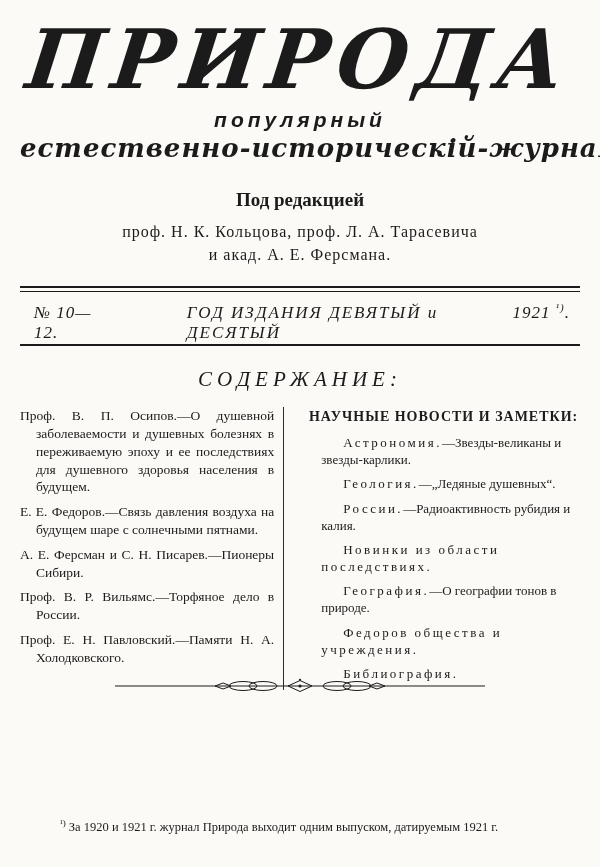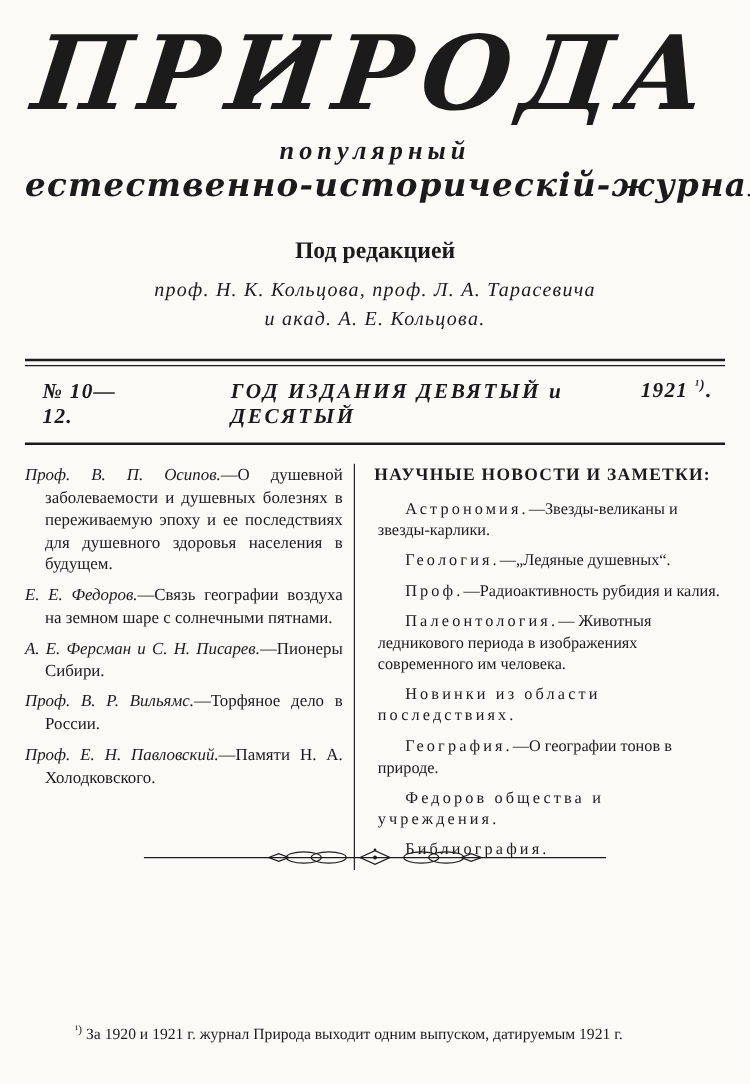--- a/index.html
+++ b/index.html
@@ -20,21 +20,21 @@
     font-family: "DejaVu Serif", serif;
     font-style: italic;
     font-weight: bold;
     font-size: 82px;
     line-height: 1.05;
     letter-spacing: 8px;
     transform: skewX(-7deg);
     white-space: nowrap;
   }
   .subtitle-1 {
-    font-family: Liberation Serif, serif;
+    font-family: Liberation Sans, sans-serif;
     font-style: italic;
     font-weight: bold;
     font-size: 21px;
     letter-spacing: 4px;
     margin-top: 6px;
   }
   .subtitle-2 {
     font-family: "DejaVu Serif", serif;
     font-style: italic;
     font-weight: bold;
@@ -44,71 +44,70 @@
     white-space: nowrap;
   }
   .edited-by {
     margin-top: 26px;
     font-size: 19px;
     text-align: center;
     font-weight: bold;
   }
   .editors {
     margin-top: 9px;
-    font-style: italic;
     font-size: 16px;
     line-height: 1.45;
     letter-spacing: 1px;
   }
   
   .banner { margin-top: 20px; }
   .rule-double {
     height: 3px;
     border-top: 2px solid #1b1b1b;
     border-bottom: 1px solid #1b1b1b;
   }
   .rule-single { height: 0; border-top: 2px solid #1b1b1b; }
   .banner-row {
     display: flex;
     align-items: baseline;
-    padding: 9px 10px 11px 14px;
-    font-style: italic;
-    font-weight: bold;
+    padding: 9px 10px 1px 14px;
+    font-style: italic;
+    font-weight: normal;
     font-size: 17px;
   }
   .issue-number { letter-spacing: 1px; margin-right: 52px; }
   .issue-year-text { letter-spacing: 2px; margin-left: 33px; }
   .issue-year { margin-left: 34px; letter-spacing: 1px; text-align: center; }
   .issue-year sup { font-size: 11px; }
   
   .contents-heading {
     margin-top: 21px;
     text-align: center;
     font-style: italic;
     font-size: 21px;
     letter-spacing: 5px;
     font-weight: 500;
   }
   .columns { display: flex; margin-top: 15px; }
   .col-left { width: 47%; padding-right: 9px; box-sizing: border-box; }
   .col-right {
     width: 53%;
     border-left: 1px solid #2a2a2a;
-    padding-left: 4px;
+    padding-left: 23px;
     box-sizing: border-box;
   }
   .entry {
     font-size: 13.5px;
     line-height: 1.32;
     margin-bottom: 7px;
     padding-left: 16px;
     text-indent: -16px;
     text-align: justify;
   }
-  .entry .author { font-style: italic; }
+  .entry .author { }
   .right-heading {
     font-weight: bold;
     font-size: 14px;
     letter-spacing: 1px;
     text-align: center;
     margin: 2px 0 10px;
   }
   .entry-right {
     font-size: 13px;
     line-height: 1.3;
@@ -138,42 +137,43 @@
 
 <div class="page">
 
   <div class="masthead">
     <div class="journal-title">ПРИРОДА</div>
     <div class="subtitle-1">популярный</div>
     <div class="subtitle-2">естественно-историческій-журналъ</div>
     <div class="edited-by">Под редакцией</div>
     <div class="editors">
       <div>проф. Н. К. Кольцова, проф. Л. А. Тарасевича</div>
-      <div>и акад. А. Е. Кольцова.</div>
+      <div>и акад. А. Е. Ферсмана.</div>
     </div>
   </div>
 
   <div class="banner">
     <div class="rule-double"></div>
     <div class="banner-row">
       <span class="issue-number">№ 10—12.</span>
       <span class="issue-year-text">ГОД ИЗДАНИЯ ДЕВЯТЫЙ и ДЕСЯТЫЙ</span>
       <span class="issue-year"><span>1921</span>&nbsp;<sup>¹)</sup><span>.</span></span>
     </div>
     <div class="rule-single"></div>
   </div>
 
+  <div class="contents-heading">СОДЕРЖАНИЕ:</div>
 
   <div class="columns">
     <div class="col-left">
       <div class="entry">
         <span class="author">Проф. В. П. Осипов.</span><span>—О душевной заболеваемости и душевных болезнях в переживаемую эпоху и ее последствиях для душевного здоровья населения в будущем.</span>
       </div>
       <div class="entry">
-        <span class="author">Е. Е. Федоров.</span><span>—Связь географии воздуха на земном шаре с солнечными пятнами.</span>
+        <span class="author">Е. Е. Федоров.</span><span>—Связь давления воздуха на будущем шаре с солнечными пятнами.</span>
       </div>
       <div class="entry">
         <span class="author">А. Е. Ферсман и С. Н. Писарев.</span><span>—Пионеры Сибири.</span>
       </div>
       <div class="entry">
         <span class="author">Проф. В. Р. Вильямс.</span><span>—Торфяное дело в России.</span>
       </div>
       <div class="entry">
         <span class="author">Проф. Е. Н. Павловский.</span><span>—Памяти Н. А. Холодковского.</span>
       </div>
@@ -181,24 +181,21 @@
 
     <div class="col-right">
       <div class="right-heading">НАУЧНЫЕ НОВОСТИ И ЗАМЕТКИ:</div>
       <div class="entry-right">
         <span class="topic">Астрономия.</span><span>—Звезды-великаны и звезды-карлики.</span>
       </div>
       <div class="entry-right">
         <span class="topic">Геология.</span><span>—„Ледяные душевных“.</span>
       </div>
       <div class="entry-right">
-        <span class="topic">Проф.</span><span>—Радиоактивность рубидия и калия.</span>
-      </div>
-      <div class="entry-right">
-        <span class="topic">Палеонтология.</span><span>— Животныя ледникового периода в изображениях современного им человека.</span>
+        <span class="topic">России.</span><span>—Радиоактивность рубидия и калия.</span>
       </div>
       <div class="entry-right">
         <span class="topic">Новинки из области последствиях.</span><span></span>
       </div>
       <div class="entry-right">
         <span class="topic">География.</span><span>—О географии тонов в природе.</span>
       </div>
       <div class="entry-right">
         <span class="topic">Федоров общества и учреждения.</span><span></span>
       </div>

